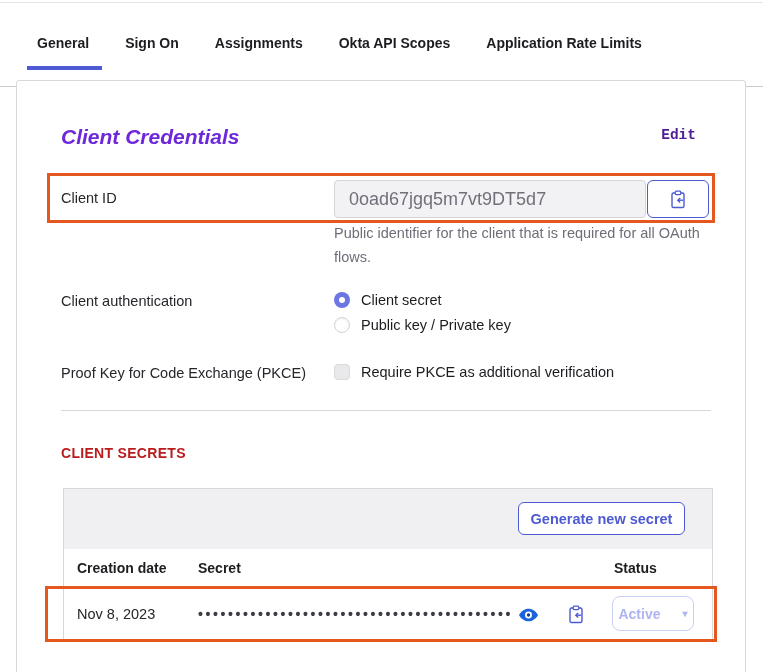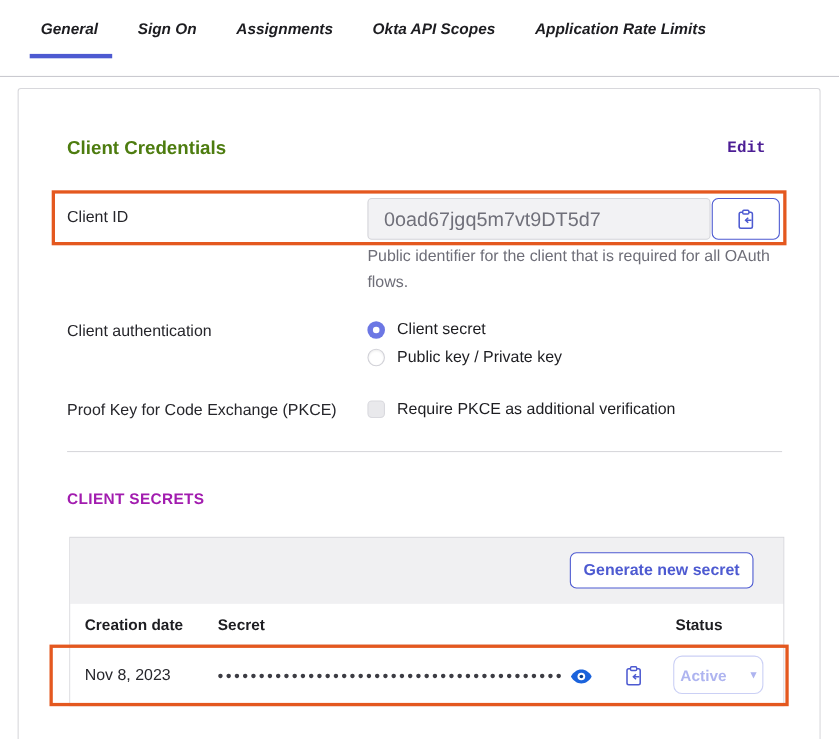--- a/index.html
+++ b/index.html
@@ -3,28 +3,28 @@
 <meta charset="utf-8">
 <style>
   * { margin:0; padding:0; box-sizing:border-box; }
   html,body { background:#fff; }
   body { font-family:"Liberation Sans", sans-serif; }
   #screen { position:relative; width:763px; height:672px; overflow:hidden; background:#FFFFFF; }
 
   .top-hairline { position:absolute; top:2px; left:0; width:100%; height:1px; background:#E4E4E7; }
 
   
-  .tabbar { position:absolute; top:0; left:0; width:100%; height:70px; background:#fff; border-bottom:1px solid #CACAD0;font-style:italic; }
+  .tabbar { position:absolute; top:17px; left:0; width:100%; height:70px; background:#fff; border-bottom:1px solid #CACAD0; }
   .tabs { position:absolute; left:37px; top:0; height:52px; display:flex; gap:36px; align-items:center; }
   .tab { font-size:14px; font-weight:700; color:#1D1D21; cursor:pointer; white-space:nowrap; }
   .tab-underline { position:absolute; left:27px; top:49px; width:75px; height:4px; background:#4D5AD1; }
 
   
   .card { position:absolute; left:16px; top:80px; width:730px; height:600px; background:#fff; border:1px solid #D8D8DC; border-radius:3px; }
-  .card-heading { position:absolute; left:44px; top:44px; font-size:17px; font-weight:700; color:#4d7c0f; }
+  .card-heading { position:absolute; left:44px; top:44px; font-size:21px; font-weight:700; color:#6d28d9;font-style:italic; }
   .edit-link { position:absolute; right:49px; top:46px; font-size:14.5px; font-weight:700; color:#4c1d95; cursor:pointer;font-family:Liberation Mono, monospace; }
 
   
   .client-id-label { position:absolute; left:44px; top:109px; font-size:14.5px; color:#26262B; }
   .client-id-input { position:absolute; left:317px; top:99px; width:312px; height:38px; background:#F2F2F4; border:1px solid #D4D4D9; border-radius:4px; padding:0 14px; font-size:18px; color:#70707A; font-family:"Liberation Sans",sans-serif; outline:none; }
   .copy-btn { position:absolute; left:630px; top:99px; width:62px; height:38px; background:#fff; border:1px solid #4D5AD1; border-radius:6px; display:flex; align-items:center; justify-content:center; cursor:pointer; }
   .help-text { position:absolute; left:317px; top:140px; width:392px; font-size:14.5px; line-height:24px; color:#6E6E78; }
 
   
   .auth-label { position:absolute; left:44px; top:212px; font-size:14.5px; color:#26262B; }
@@ -37,21 +37,21 @@
   .radio-label { font-size:14.5px; color:#1D1D21; }
 
   
   .pkce-label { position:absolute; left:44px; top:284px; font-size:14.5px; color:#26262B; }
   .pkce-row { position:absolute; left:317px; top:283px; display:flex; align-items:center; gap:11px; }
   .checkbox { width:16px; height:16px; border-radius:4px; background:#E9E9EC; border:1px solid #D9D9DE; flex:0 0 16px; }
 
   .divider { position:absolute; left:44px; top:329px; width:650px; height:1px; background:#D8D8DC; }
 
   
-  .secrets-heading { position:absolute; left:44px; top:364px; font-size:14px; font-weight:700; color:#a21caf; letter-spacing:0.3px;text-align:right; }
+  .secrets-heading { position:absolute; left:44px; top:364px; font-size:14px; font-weight:700; color:#b91c1c; letter-spacing:0.3px;text-align:right; }
   .table { position:absolute; left:46px; top:407px; width:650px; border:1px solid #D8D8DC; background:#fff; }
   .table-toolbar { height:60px; background:#F0F0F2; position:relative; }
   .generate-btn { position:absolute; left:454px; top:13px; width:167px; height:33px; background:#fff; border:1px solid #4D5AD1; border-radius:6px; color:#4D5AD1; font-weight:700; font-size:14.5px; display:flex; align-items:center; justify-content:center; cursor:pointer; font-family:"Liberation Sans",sans-serif; }
   .table-head { height:38px; position:relative; border-bottom:1px solid #D8D8DC; background:#fff; }
   .th { position:absolute; top:0; line-height:38px; font-size:14px; font-weight:700; color:#1D1D21; }
   .th-date { left:13px; } .th-secret { left:134px; } .th-status { left:550px; }
   .table-row { height:54px; position:relative; background:#fff; }
   .td-date { position:absolute; left:13px; top:0; line-height:54px; font-size:14.5px; color:#26262B; }
   .td-secret { position:absolute; left:134px; top:0; line-height:54px; font-size:14px; font-weight:700; letter-spacing:2.6px; color:#3C3C43; }
   .eye-btn { position:absolute; left:455px; top:20px; width:22px; height:16px; cursor:pointer; background:none; border:none; padding:0; }

